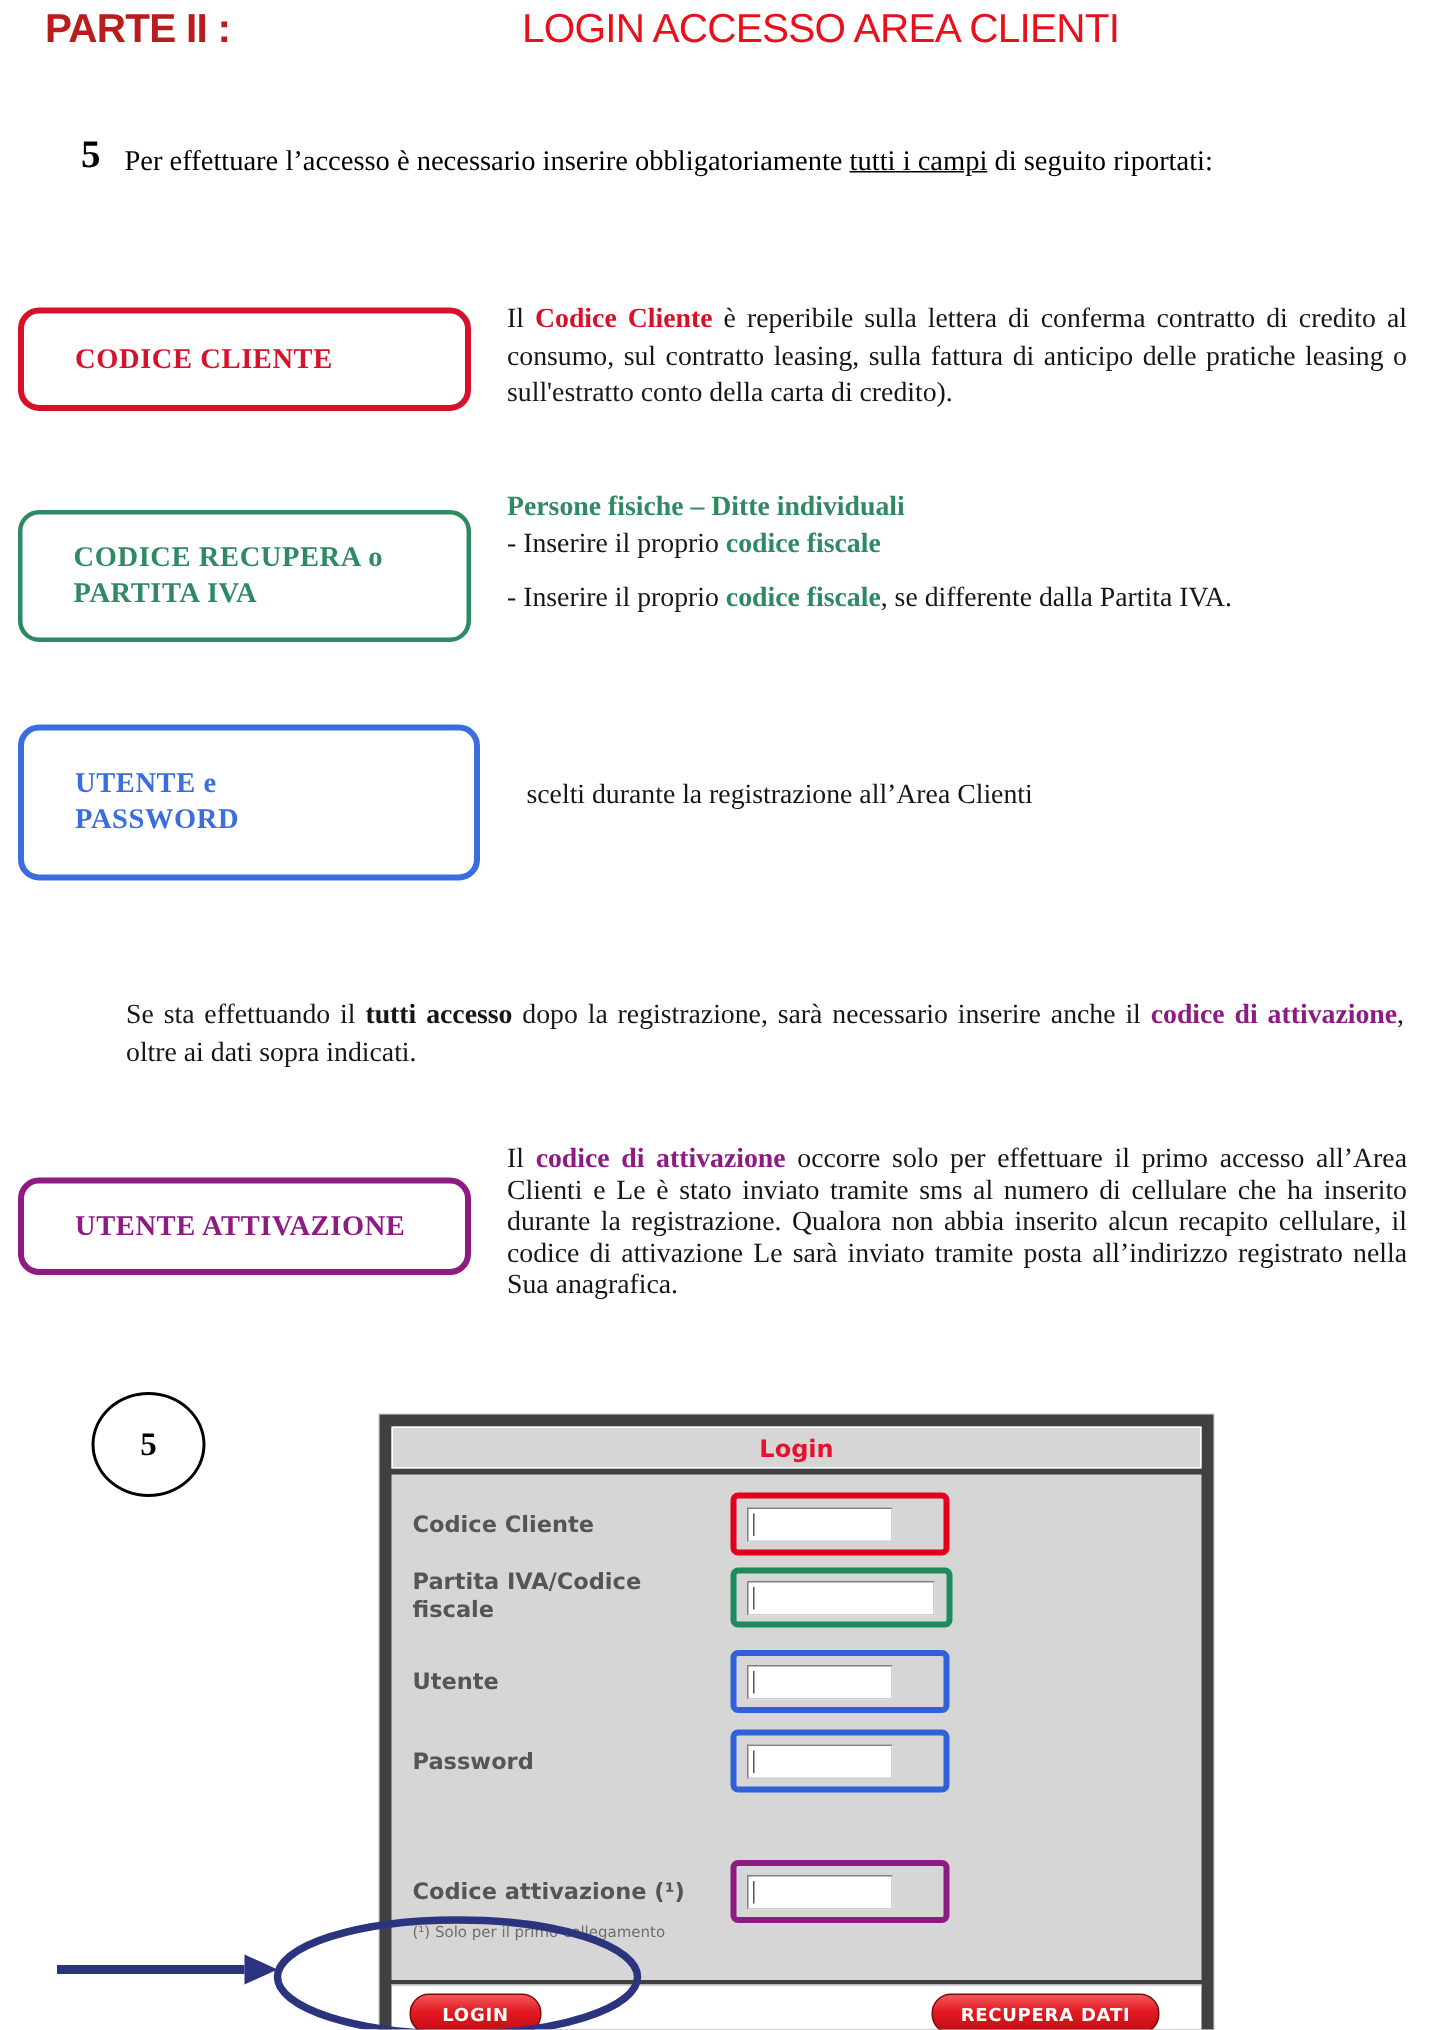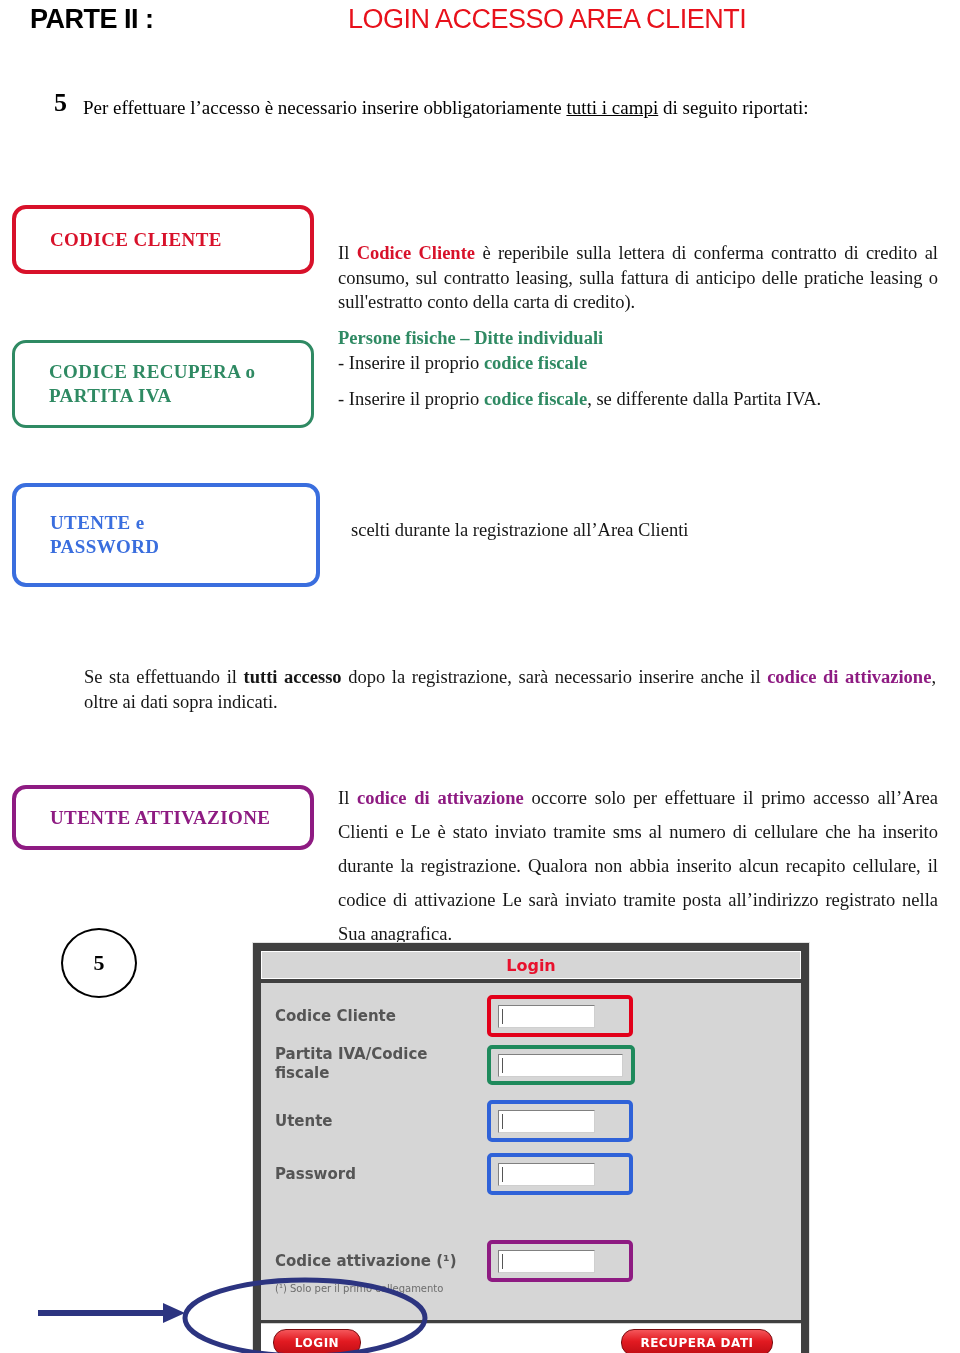--- a/index.html
+++ b/index.html
@@ -22,21 +22,21 @@
     left: 0; top: 0;
     width: 960px; height: 52px;
   }
   .hdr-left {
     position: absolute;
     left: 30px; top: 4px;
     font-family: "Liberation Sans", sans-serif;
     font-weight: bold;
     font-size: 27px;
     letter-spacing: -0.5px;
-    color: #000000;
+    color: #b91c1c;
     white-space: nowrap;
   }
   .hdr-right {
     position: absolute;
     left: 348px; top: 4px;
     font-family: "Liberation Sans", sans-serif;
     font-weight: normal;
     font-size: 27px;
     letter-spacing: -0.5px;
     color: #e8111b;
@@ -105,25 +105,25 @@
   #box-codice-attivazione .txt { color: #8e1b82; }
 
   
   .para {
     position: absolute;
     font-size: 18.5px;
     line-height: 24.5px;
     text-align: justify;
     color: #161616;
   }
-  #p-codice-cliente { left: 338px; top: 201px; width: 600px; margin-top: 40px; }
+  #p-codice-cliente { left: 338px; top: 201px; width: 600px; }
   #p-codice-fiscale { left: 338px; top: 326px; width: 600px; line-height: 25px; }
   #p-utente         { left: 338px; top: 518px; width: 600px; margin-left: 13px; }
   #p-primo-accesso  { left: 84px;  top: 665px; width: 852px; }
-  #p-attivazione    { left: 338px; top: 781px; width: 600px; line-height: 34px; }
+  #p-attivazione    { left: 338px; top: 763px; width: 600px; line-height: 21px; }
 
   .c-red    { color: #d8112a; font-weight: bold; }
   .c-green  { color: #2f8a63; font-weight: bold; }
   .c-purple { color: #8e1b82; font-weight: bold; }
   .bold     { font-weight: bold; }
 
   
   .circle-num {
     position: absolute;
     left: 61px; top: 928px;

